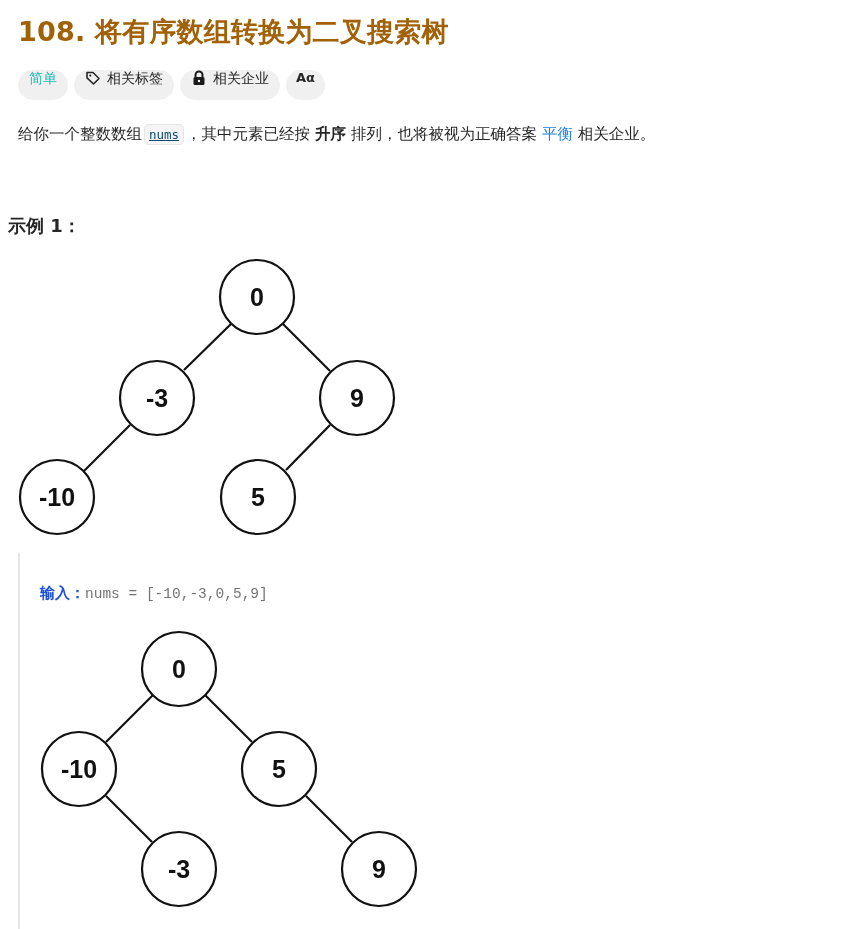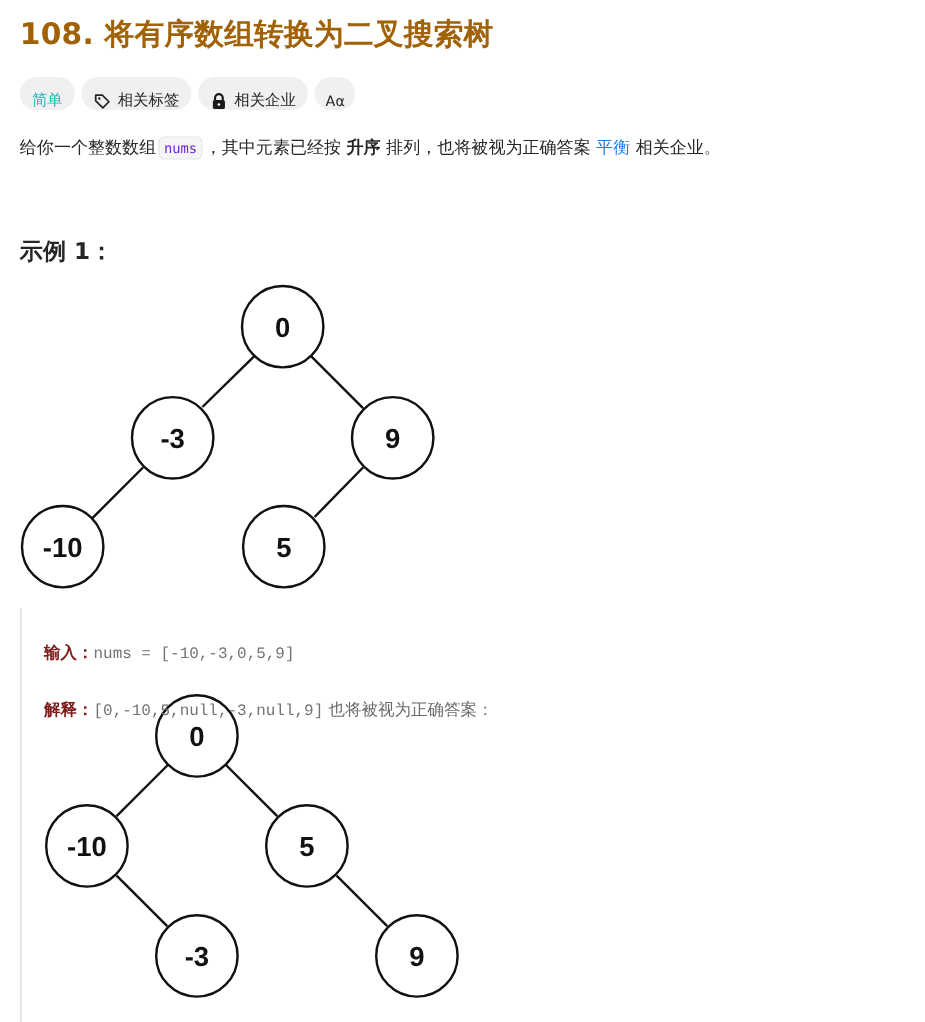--- a/index.html
+++ b/index.html
@@ -31,63 +31,64 @@
       left: 18px;
       top: 70px;
       display: flex;
       gap: 6px;
     }
     .tag {
       height: 30px;
       border-radius: 15px;
       background: #f0f0f0;
       display: flex;
-      align-items: flex-end;
+      align-items: flex-start;
       padding: 0 11px;
       font-size: 14px;
       color: #262626;
       box-sizing: border-box;
       cursor: pointer;
     }
     .tag.difficulty { color: #1cb8b8; background: #f0f0f0; }
     .tag .ico {
       display: inline-flex;
       width: 16px;
       height: 16px;
       margin-right: 6px;
       align-items: center;
       justify-content: center;
     }
-    .tag.translate { padding: 0 10px; font-size: 13px; font-weight: normal; }
+    .tag.translate { padding: 0 10px; font-size: 13px; font-weight: bold; }
     .desc {
       position: absolute;
       left: 18px;
       top: 120px;
       font-size: 15.5px;
       line-height: 28px;
       color: #262626;
       white-space: nowrap;
     }
     .code-inline {
       font-family: "DejaVu Sans Mono", "Liberation Mono", monospace;
       font-size: 12.5px;
       background: #f5f5f5;
       border: 1px solid #e6e6e6;
       border-radius: 5px;
       padding: 2px 4px;
-      color: #6d28d9;
+      color: #0c4a6e;
       margin: 0 2px;
+      text-decoration: underline;
     }
     .bold { font-weight: bold; }
     .link { color: #1a7fe8; cursor: pointer; }
     .example-title {
       position: absolute;
-      left: 18px;
+      left: 8px;
       top: 214px;
-      font-size: 21px;
+      font-size: 18px;
       font-weight: bold;
       color: #262626;
     }
     svg.tree { position: absolute; }
     .blockquote {
       position: absolute;
       left: 18px;
       top: 553px;
       width: 2px;
       height: 376px;
@@ -98,21 +99,21 @@
       left: 40px;
       top: 556px;
       font-size: 15px;
       line-height: 25px;
       color: #5a5a5a;
       white-space: pre;
     }
     .pre .label {
       font-family: Liberation Serif, serif;
       font-weight: bold;
-      color: #7f1d1d;
+      color: #1d4ed8;
     }
     .pre .mono {
       font-family: Liberation Mono, monospace;
       font-size: 14.5px;
       color: #737373;
     }
     .pre .note {
       font-family: "DejaVu Sans", "Liberation Sans", sans-serif;
       color: #6b6b6b;
     }
@@ -219,14 +220,13 @@
   <g>
     <circle class="node-circle" cx="379" cy="869" r="37"></circle>
     <text class="node-text" x="379" y="878" text-anchor="middle">9</text>
   </g>
 </svg>
 
 <div class="blockquote"></div>
 
 <div class="pre">
 <div><span class="label">输入：</span><span class="mono">nums = [-10,-3,0,5,9]</span></div>
-<div><span class="label">解释：</span><span class="mono">[0,-10,5,null,-3,null,9]</span> <span class="note">也将被视为正确答案：</span></div>
 </div>
 
 </body></html>

